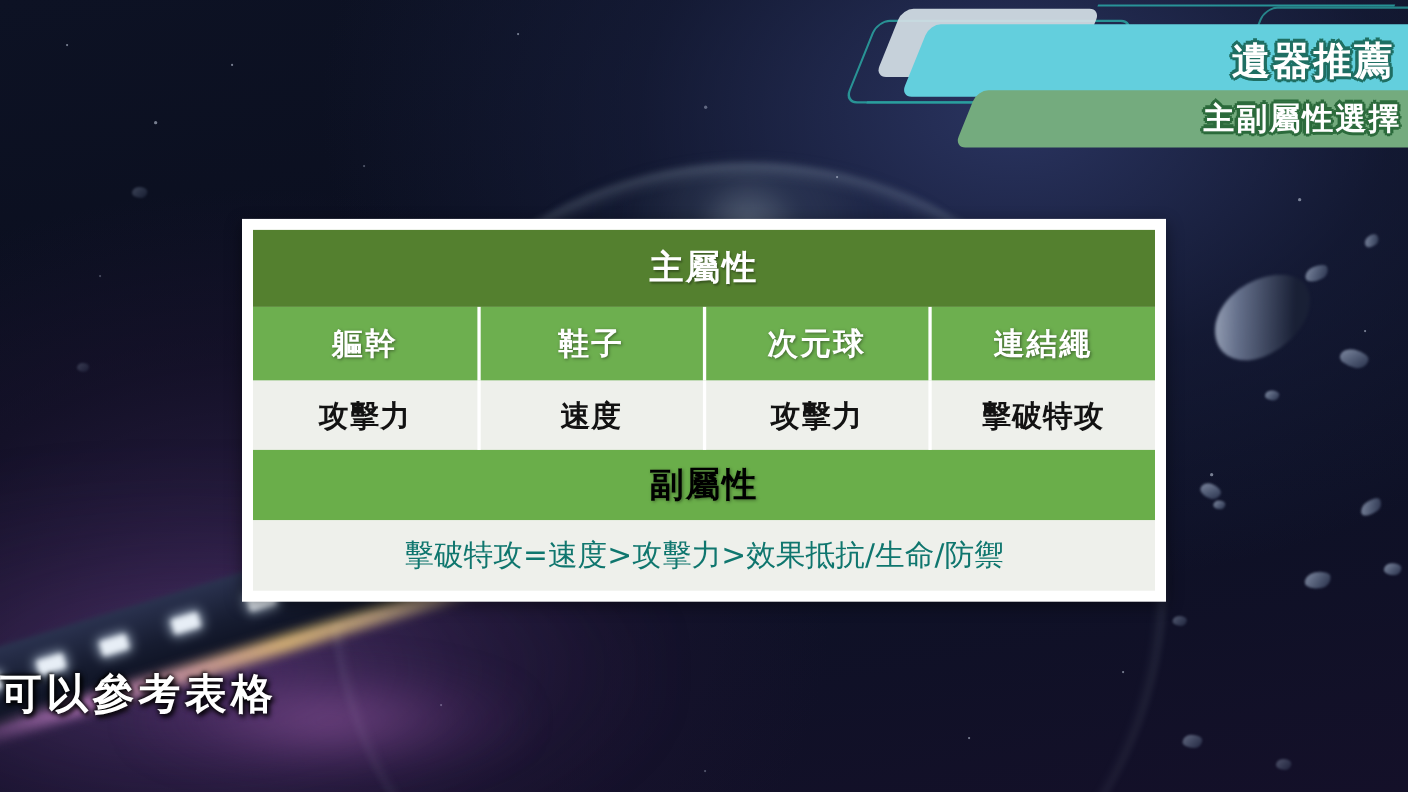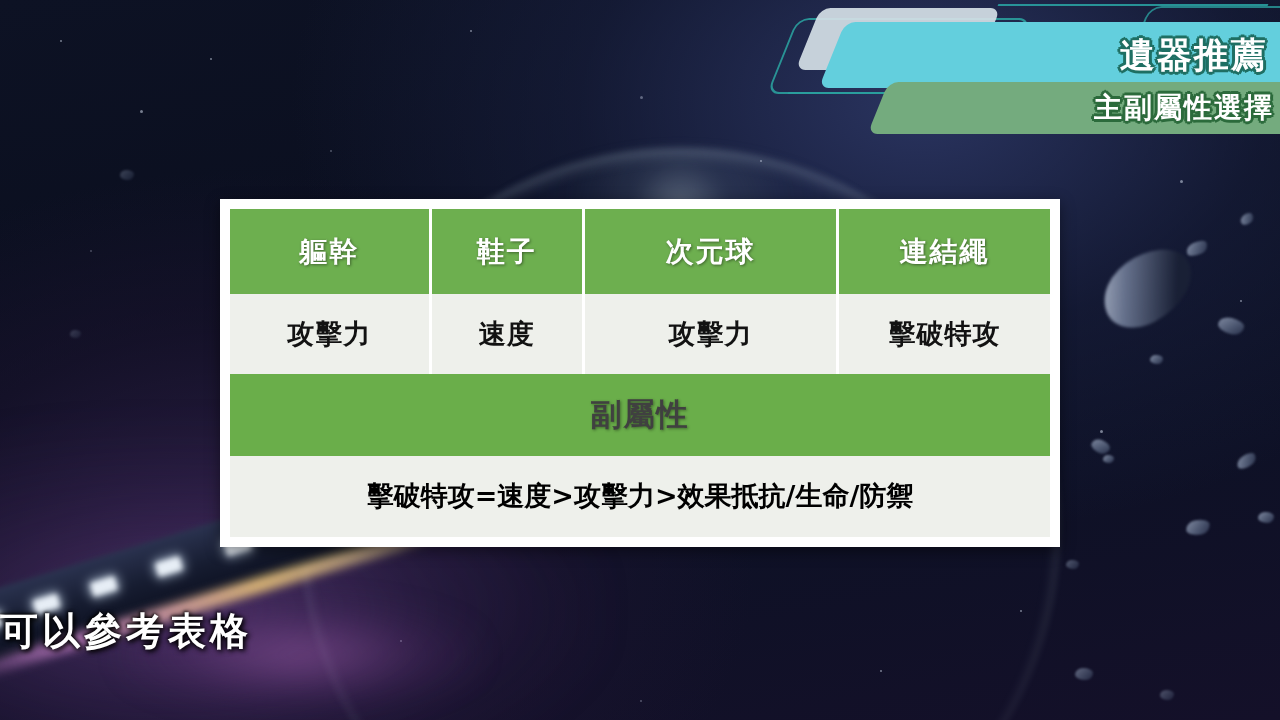--- a/index.html
+++ b/index.html
@@ -229,21 +229,21 @@
     background: #54802f;
     color: #ffffff;
     font-size: 31px;
     font-weight: bold;
     letter-spacing: 2px;
     height: 70px;
     text-shadow: 1px 1px 2px rgba(0,0,0,0.35);
   }
   .sec-title-2 {
     background: #6aae4a;
-    color: #404040;
+    color: #000000;
     font-size: 31px;
     font-weight: bold;
     letter-spacing: 2px;
     height: 64px;
     text-shadow: 1px 1px 3px rgba(0,0,0,0.4);
   }
   .col-head {
     background: #6daf4f;
     color: #ffffff;
     font-size: 28px;
@@ -259,23 +259,23 @@
     color: #121212;
     font-size: 27px;
     font-weight: bold;
     letter-spacing: 1px;
     height: 63px;
     border-right: 3px solid #ffffff;
   }
   .val-cell:last-child { border-right: none; margin-top: 36px; }
   .sub-line {
     background: #eef0eb;
-    color: #000000;
+    color: #0f766e;
     font-size: 27px;
-    font-weight: bold;
+    font-weight: normal;
     letter-spacing: 0px;
     height: 64px;
   }
 
   
   .caption {
     position: absolute;
     left: 0;
     right: 0;
     top: 606px;
@@ -357,20 +357,23 @@
     </div>
 
     <div class="banner banner-green">
       <span class="banner-text t-green">主副屬性選擇</span>
     </div>
   </div>
 
   <div class="table-frame">
     <table class="tbl">
       <tbody>
+          <tr>
+        <td class="sec-title" colspan="4">主屬性</td>
+      </tr>
       <tr>
         <td class="col-head" style="width:24.5%;">軀幹</td>
         <td class="col-head" style="width:18.5%;">鞋子</td>
         <td class="col-head" style="width:31.0%;text-align:center;">次元球</td>
         <td class="col-head" style="width:26.0%;">連結繩</td>
       </tr>
       <tr>
         <td class="val-cell">攻擊力</td>
         <td class="val-cell">速度</td>
         <td class="val-cell">攻擊力</td>

